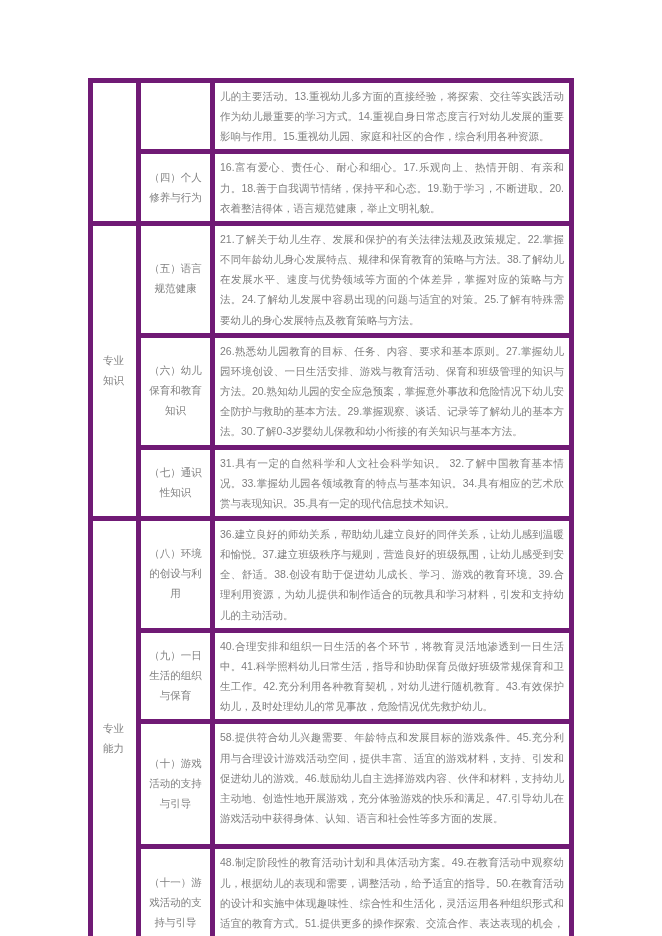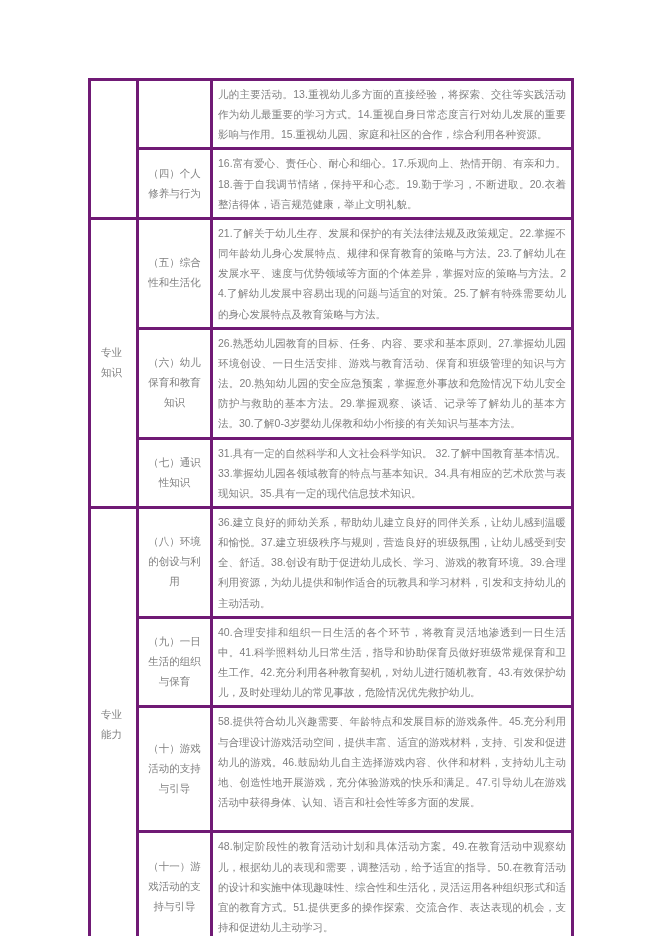--- a/index.html
+++ b/index.html
@@ -13,21 +13,21 @@
   }
   .page {
     padding: 78px 0 0 88px;
   }
   table.doc-table {
     border-collapse: collapse;
     width: 486px;
     table-layout: fixed;
   }
   td {
-    border: 3px solid #701a75;
+    border: 5px solid #701a75;
     color: #7f7f7f;
     overflow: hidden;
   }
   td.cat {
     width: 48px;
     vertical-align: middle;
     font-size: 10.5px;
     line-height: 1.9;
     padding: 2px 10px;
     word-break: break-all;
@@ -69,22 +69,22 @@
         <td class="cat" rowspan="2"></td>
         <td class="sub"></td>
         <td class="content">儿的主要活动。13.重视幼儿多方面的直接经验，将探索、交往等实践活动作为幼儿最重要的学习方式。14.重视自身日常态度言行对幼儿发展的重要影响与作用。15.重视幼儿园、家庭和社区的合作，综合利用各种资源。</td>
       </tr>
       <tr class="r2">
         <td class="sub">（四）个人修养与行为</td>
         <td class="content">16.富有爱心、责任心、耐心和细心。17.乐观向上、热情开朗、有亲和力。18.善于自我调节情绪，保持平和心态。19.勤于学习，不断进取。20.衣着整洁得体，语言规范健康，举止文明礼貌。</td>
       </tr>
       <tr class="r3">
         <td class="cat" rowspan="3">专业知识</td>
-        <td class="sub">（五）综合性和生活化</td>
-        <td class="content">21.了解关于幼儿生存、发展和保护的有关法律法规及政策规定。22.掌握不同年龄幼儿身心发展特点、规律和保育教育的策略与方法。23.了解幼儿在发展水平、速度与优势领域等方面的个体差异，掌握对应的策略与方法。24.了解幼儿发展中容易出现的问题与适宜的对策。25.了解有特殊需要幼儿的身心发展特点及教育策略与方法。</td>
+        <td class="sub">（五）语言规范健康</td>
+        <td class="content">21.了解关于幼儿生存、发展和保护的有关法律法规及政策规定。22.掌握不同年龄幼儿身心发展特点、规律和保育教育的策略与方法。38.了解幼儿在发展水平、速度与优势领域等方面的个体差异，掌握对应的策略与方法。24.了解幼儿发展中容易出现的问题与适宜的对策。25.了解有特殊需要幼儿的身心发展特点及教育策略与方法。</td>
       </tr>
       <tr class="r4">
         <td class="sub">（六）幼儿保育和教育知识</td>
         <td class="content">26.熟悉幼儿园教育的目标、任务、内容、要求和基本原则。27.掌握幼儿园环境创设、一日生活安排、游戏与教育活动、保育和班级管理的知识与方法。20.熟知幼儿园的安全应急预案，掌握意外事故和危险情况下幼儿安全防护与救助的基本方法。29.掌握观察、谈话、记录等了解幼儿的基本方法。30.了解0-3岁婴幼儿保教和幼小衔接的有关知识与基本方法。</td>
       </tr>
       <tr class="r5">
         <td class="sub">（七）通识性知识</td>
         <td class="content">31.具有一定的自然科学和人文社会科学知识。 32.了解中国教育基本情况。33.掌握幼儿园各领域教育的特点与基本知识。34.具有相应的艺术欣赏与表现知识。35.具有一定的现代信息技术知识。</td>
       </tr>
       <tr class="r6">

